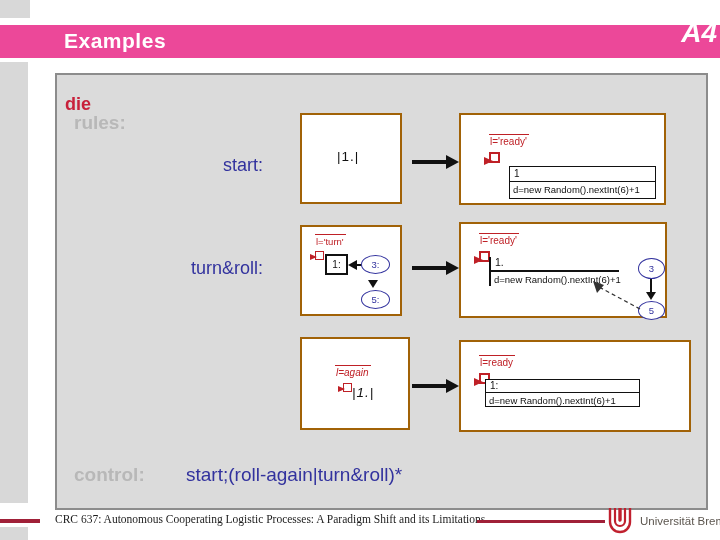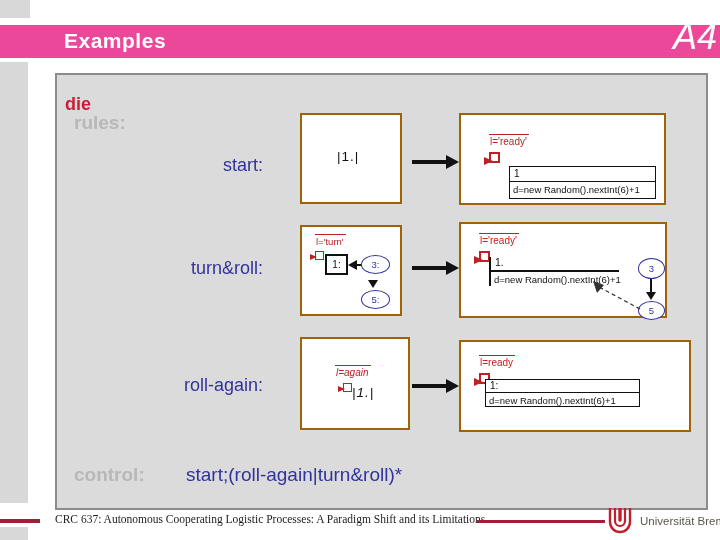--- a/index.html
+++ b/index.html
@@ -4,21 +4,21 @@
 <style>
   html,body{margin:0;padding:0;background:#fff;}
   #page{position:relative;width:720px;height:540px;background:#ffffff;overflow:hidden;
         font-family:"Liberation Sans",sans-serif;}
   .abs{position:absolute;}
 
   
   .tl-square{left:0;top:0;width:30px;height:18px;background:#d8d8d8;}
   .band{left:0;top:25px;width:720px;height:33px;background:#ec4899;}
   .band-title{left:64px;top:4px;color:#fff;font-size:21px;font-weight:bold;letter-spacing:.5px;}
-  .band-badge{right:3px;top:-6px;color:#fff;font-size:36px;font-weight:normal;font-style:italic;line-height:1;}
+  .band-badge{right:3px;top:-6px;color:#fff;font-size:28px;font-weight:bold;font-style:italic;line-height:1;}
   .left-bar{left:0;top:62px;width:28px;height:441px;background:#d8d8d8;}
   .panel{left:55px;top:73px;width:653px;height:437px;background:#dbdbdb;border:2px solid #8c8c8c;box-sizing:border-box;}
 
   
   .heading{left:65px;top:94px;color:#c8203a;font-size:18px;font-weight:bold;}
   .subheading{left:74px;top:112px;color:#b8b8b8;font-size:19px;font-weight:bold;}
   .rowlabel{color:#32329e;font-size:18px;text-align:right;white-space:nowrap;}
   .ctl-label{left:74px;top:464px;color:#b8b8b8;font-size:19px;font-weight:bold;}
   .ctl-expr{left:186px;top:464px;color:#32329e;font-size:19px;white-space:nowrap;}
 
@@ -79,21 +79,20 @@
     <div class="abs band-badge">A4</div>
   </div>
   <div class="abs left-bar"></div>
   <div class="abs panel"></div>
 
   <div class="abs heading">die</div>
   <div class="abs subheading">rules:</div>
 
   <div class="abs rowlabel" style="left:140px;top:155px;width:123px;">start:</div>
   <div class="abs rowlabel" style="left:120px;top:258px;width:143px;">turn&amp;roll:</div>
-  <div class="abs rowlabel" style="left:120px;top:375px;width:143px;">roll-again:</div>
 
   <div class="abs dbox" style="left:300px;top:113px;width:102px;height:91px;">
     <div class="ins" style="left:35px;top:34px;">|1.|</div>
   </div>
   <div class="abs h-arrow" style="left:410px;top:155px;">
     <div class="shaft"></div>
       <div class="head"></div>
   </div>
   <div class="abs dbox" style="left:459px;top:113px;width:207px;height:92px;">
     <div class="guard" style="left:28px;top:19px;">l='ready'</div>

